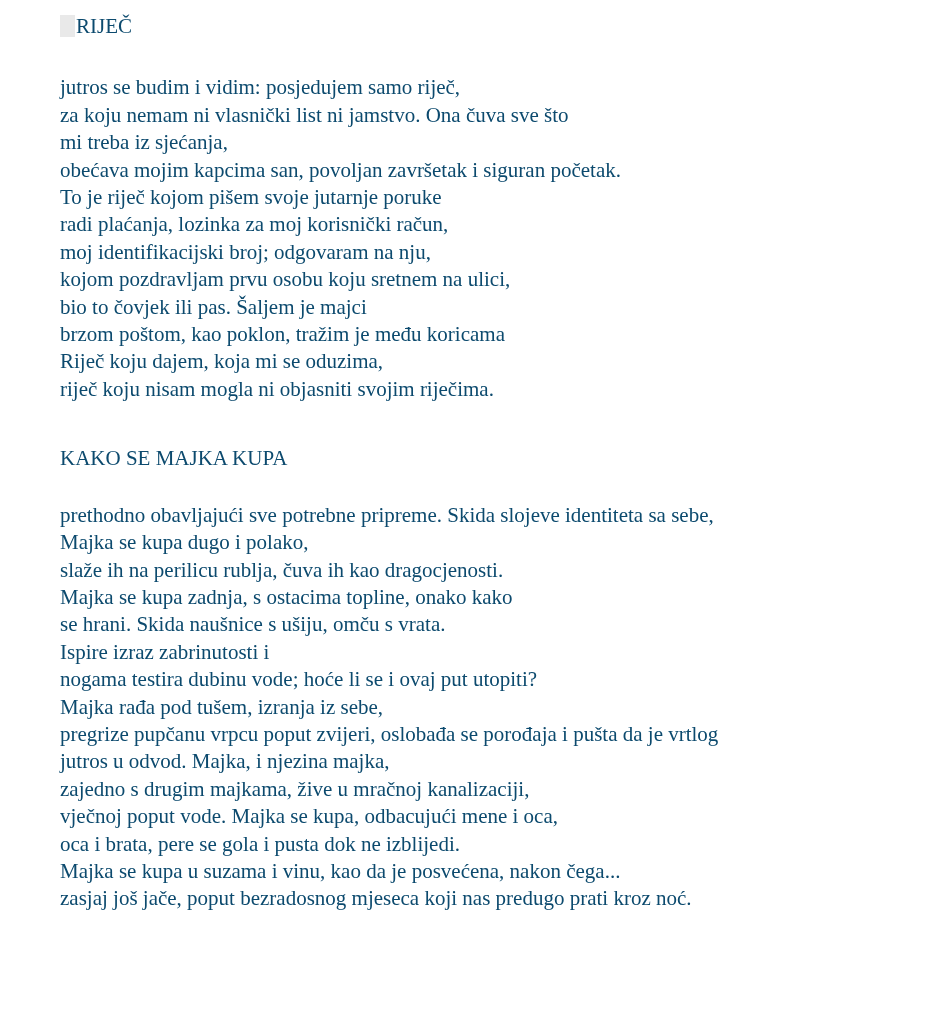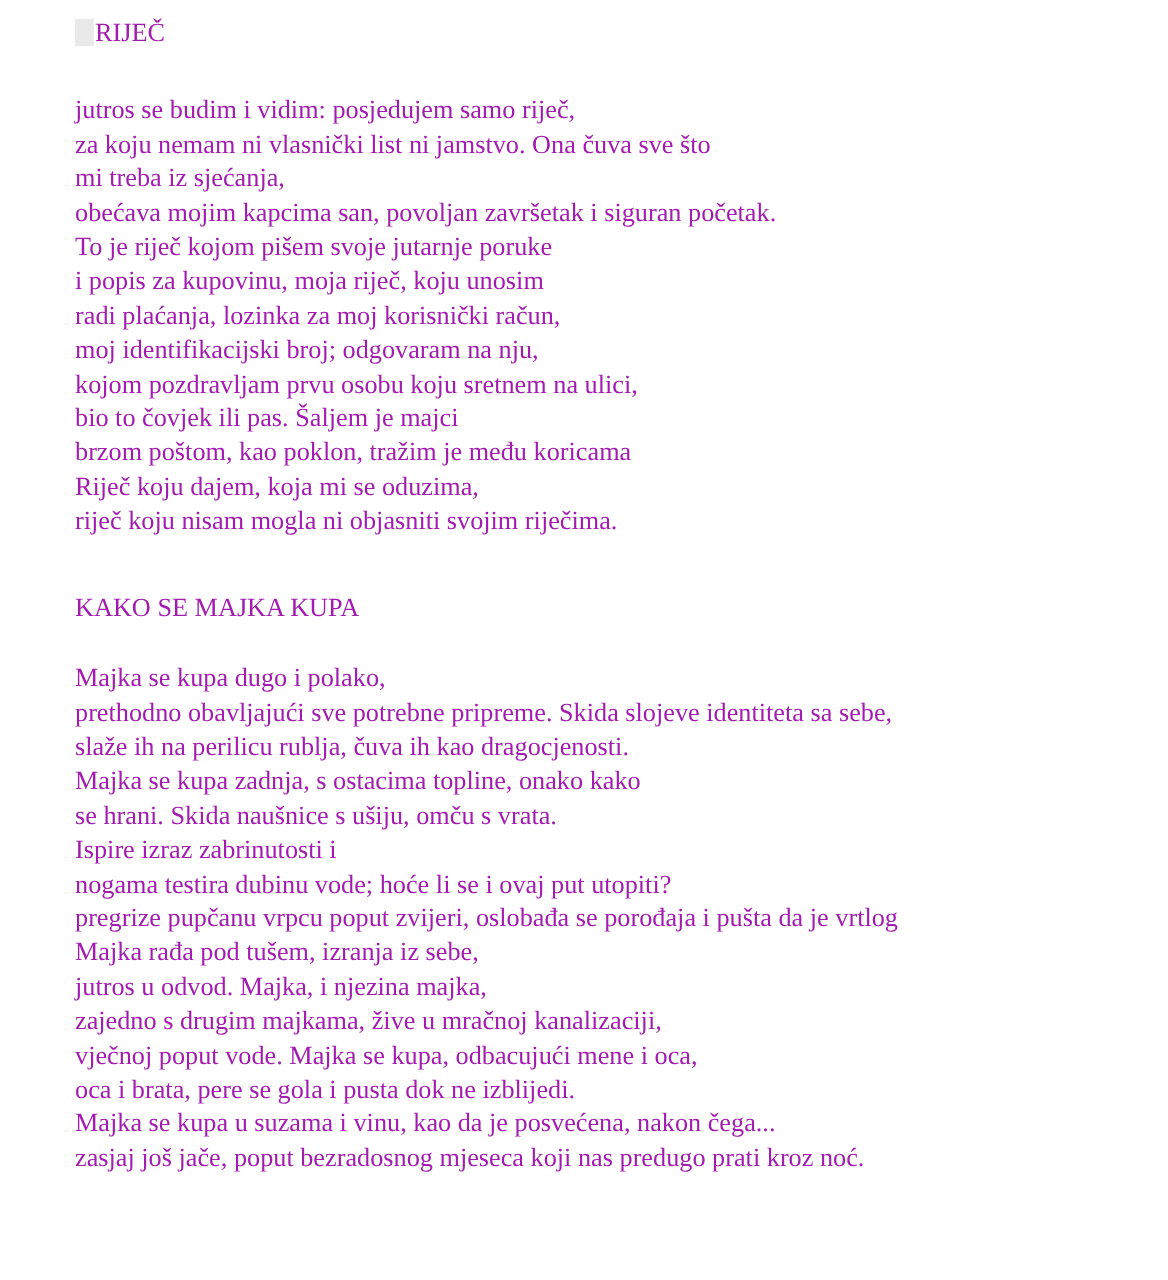--- a/index.html
+++ b/index.html
@@ -10,21 +10,21 @@
   .page {
     position: relative;
     width: 934px;
     min-height: 1024px;
     background: #ffffff;
     box-sizing: border-box;
     padding: 13px 40px 30px 60px;
     font-family: "Liberation Serif", "DejaVu Serif", serif;
     font-size: 21px;
     line-height: 27.4px;
-    color: #a21caf;
+    color: #0c4a6e;
   }
   .poem-title {
     font-size: 21px;
     font-weight: normal;
     margin: 0;
     line-height: 27.4px;
     white-space: pre;
   }
   .poem-title .hl-block {
     display: inline-block;
@@ -47,43 +47,42 @@
 <div class="page">
 
   <section class="poem poem-section-1">
     <h2 class="poem-title"><span class="hl-block"></span><span>RIJEČ</span></h2>
     <div class="poem-body">
         <div class="poem-line">jutros se budim i vidim: posjedujem samo riječ,</div>
         <div class="poem-line">za koju nemam ni vlasnički list ni jamstvo. Ona čuva sve što</div>
         <div class="poem-line">mi treba iz sjećanja,</div>
         <div class="poem-line">obećava mojim kapcima san, povoljan završetak i siguran početak.</div>
         <div class="poem-line">To je riječ kojom pišem svoje jutarnje poruke</div>
-        <div class="poem-line">i popis za kupovinu, moja riječ, koju unosim</div>
         <div class="poem-line">radi plaćanja, lozinka za moj korisnički račun,</div>
         <div class="poem-line">moj identifikacijski broj; odgovaram na nju,</div>
         <div class="poem-line">kojom pozdravljam prvu osobu koju sretnem na ulici,</div>
         <div class="poem-line">bio to čovjek ili pas. Šaljem je majci</div>
         <div class="poem-line">brzom poštom, kao poklon, tražim je među koricama</div>
         <div class="poem-line">Riječ koju dajem, koja mi se oduzima,</div>
         <div class="poem-line">riječ koju nisam mogla ni objasniti svojim riječima.</div>
       </div>
   </section>
 
   <section class="poem poem-section-2">
     <h2 class="poem-title"><span>KAKO SE MAJKA KUPA</span></h2>
     <div class="poem-body">
+        <div class="poem-line">prethodno obavljajući sve potrebne pripreme. Skida slojeve identiteta sa sebe,</div>
         <div class="poem-line">Majka se kupa dugo i polako,</div>
-        <div class="poem-line">prethodno obavljajući sve potrebne pripreme. Skida slojeve identiteta sa sebe,</div>
         <div class="poem-line">slaže ih na perilicu rublja, čuva ih kao dragocjenosti.</div>
         <div class="poem-line">Majka se kupa zadnja, s ostacima topline, onako kako</div>
         <div class="poem-line">se hrani. Skida naušnice s ušiju, omču s vrata.</div>
         <div class="poem-line">Ispire izraz zabrinutosti i</div>
         <div class="poem-line">nogama testira dubinu vode; hoće li se i ovaj put utopiti?</div>
+        <div class="poem-line">Majka rađa pod tušem, izranja iz sebe,</div>
         <div class="poem-line">pregrize pupčanu vrpcu poput zvijeri, oslobađa se porođaja i pušta da je vrtlog</div>
-        <div class="poem-line">Majka rađa pod tušem, izranja iz sebe,</div>
         <div class="poem-line">jutros u odvod. Majka, i njezina majka,</div>
         <div class="poem-line">zajedno s drugim majkama, žive u mračnoj kanalizaciji,</div>
         <div class="poem-line">vječnoj poput vode. Majka se kupa, odbacujući mene i oca,</div>
         <div class="poem-line">oca i brata, pere se gola i pusta dok ne izblijedi.</div>
         <div class="poem-line">Majka se kupa u suzama i vinu, kao da je posvećena, nakon čega...</div>
         <div class="poem-line">zasjaj još jače, poput bezradosnog mjeseca koji nas predugo prati kroz noć.</div>
       </div>
   </section>
 
 </div>

